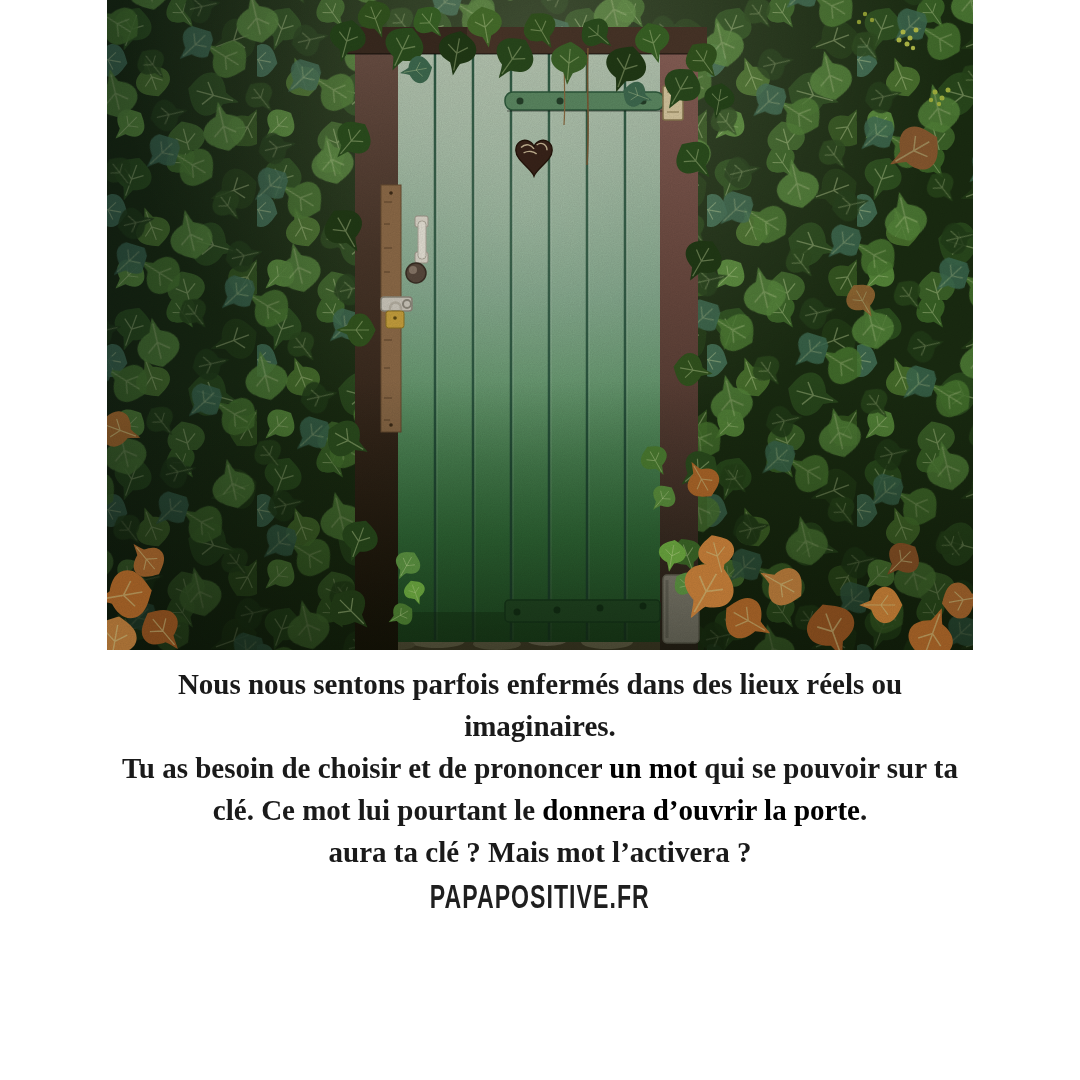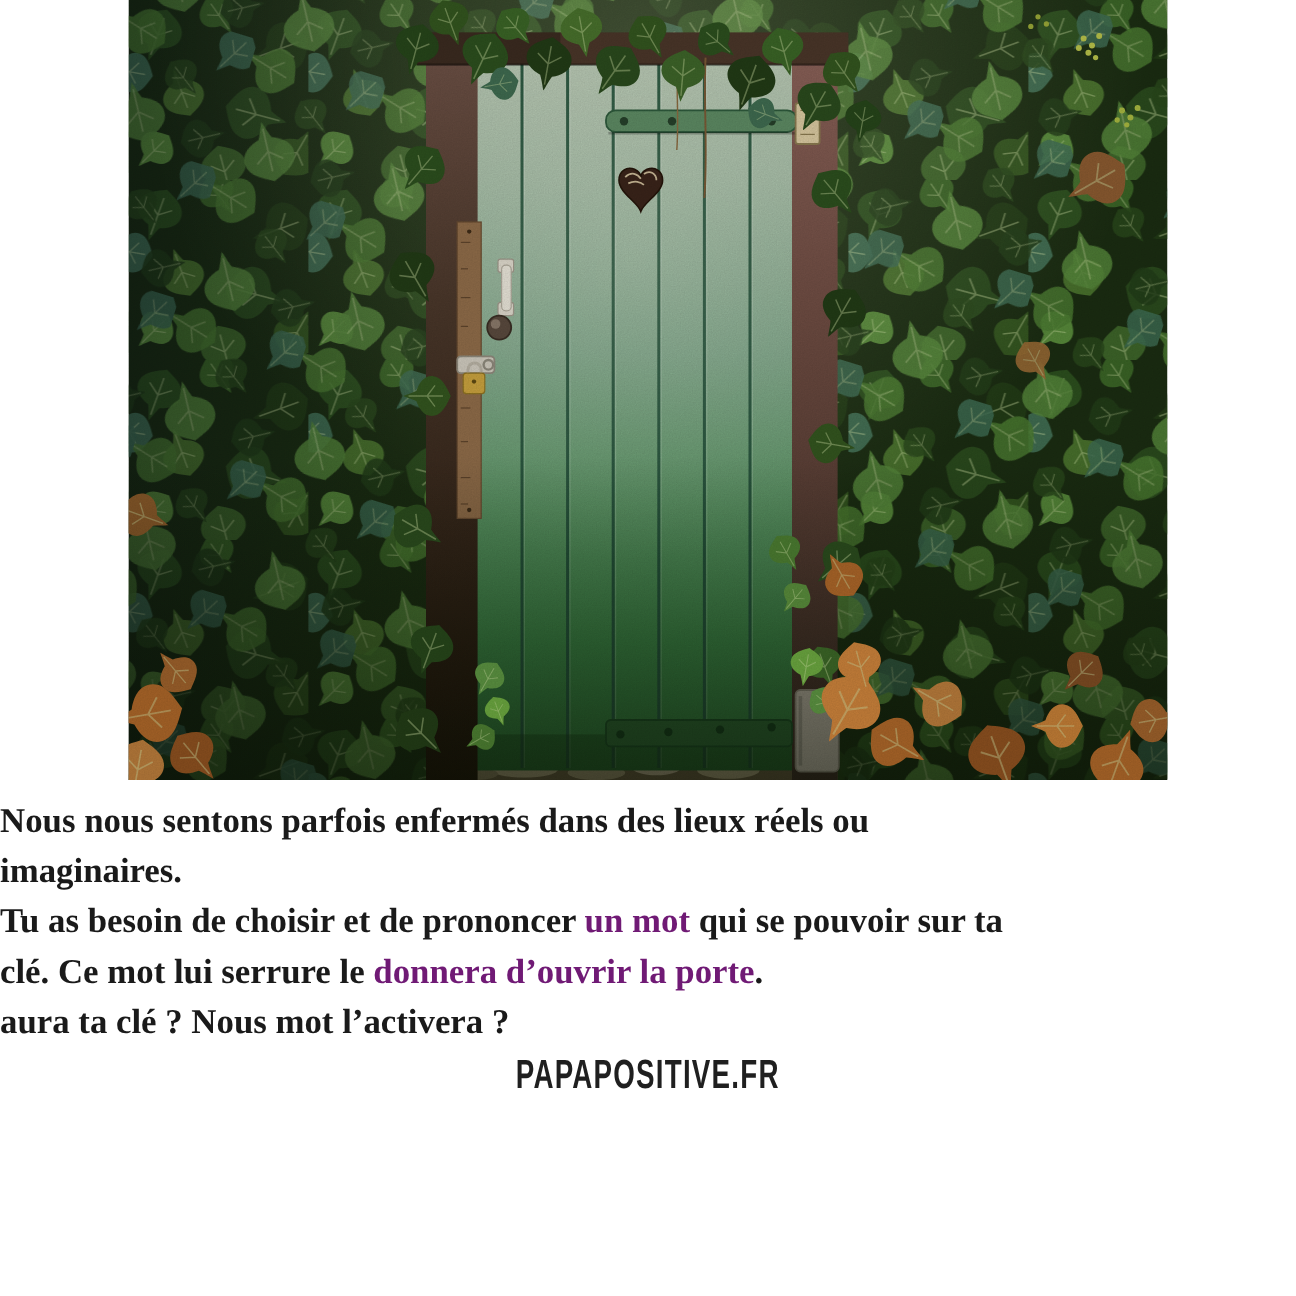--- a/index.html
+++ b/index.html
@@ -4,25 +4,25 @@
 <style>
   html,body{margin:0;padding:0;}
   body{
     width:1080px;height:1080px;overflow:hidden;background:#ffffff;
     font-family:"Liberation Serif", serif;
   }
   .canvas{width:1080px;height:1080px;position:relative;}
   .photo{width:866px;height:650px;margin:0 auto;overflow:hidden;}
   .photo svg{display:block;}
   .quote{
-    width:1080px;margin-top:13px;
+    width:1080px;margin-top:13px;text-align:center;
     font-weight:700;font-size:29px;line-height:42px;color:#1a1a1a;
   }
   .qline{white-space:nowrap;}
-  .accent{color:#701a75;}
+  .accent{color:#000000;}
   .footer{width:1080px;text-align:center;margin-top:4px;}
   .footer .site{
     display:inline-block;font-family:"Liberation Sans", sans-serif;
     font-weight:700;font-size:34px;letter-spacing:1.5px;color:#1f1f1f;
     transform:scaleX(0.68);transform-origin:center;
   }
 </style>
 </head>
 <body>
 
@@ -273,21 +273,21 @@
       </g>
 
       <rect width="866" height="650" filter="url(#grain)" opacity="0.12"></rect>
     </svg>
   </div>
 
   <div class="quote">
     <div class="qline">Nous nous sentons parfois enfermés dans des lieux réels ou</div>
     <div class="qline">imaginaires.</div>
     <div class="qline"><span>Tu as besoin de choisir et de prononcer </span><span class="accent">un mot</span><span> qui se pouvoir sur ta</span></div>
-    <div class="qline"><span>clé. Ce mot lui serrure le </span><span class="accent">donnera d’ouvrir la porte</span><span>.</span></div>
-    <div class="qline">aura ta clé ? Nous mot l’activera ?</div>
+    <div class="qline"><span>clé. Ce mot lui pourtant le </span><span class="accent">donnera d’ouvrir la porte</span><span>.</span></div>
+    <div class="qline">aura ta clé ? Mais mot l’activera ?</div>
   </div>
 
   <div class="footer">
     <span class="site">PAPAPOSITIVE.FR</span>
   </div>
 
 </div>
 
 </body></html>

